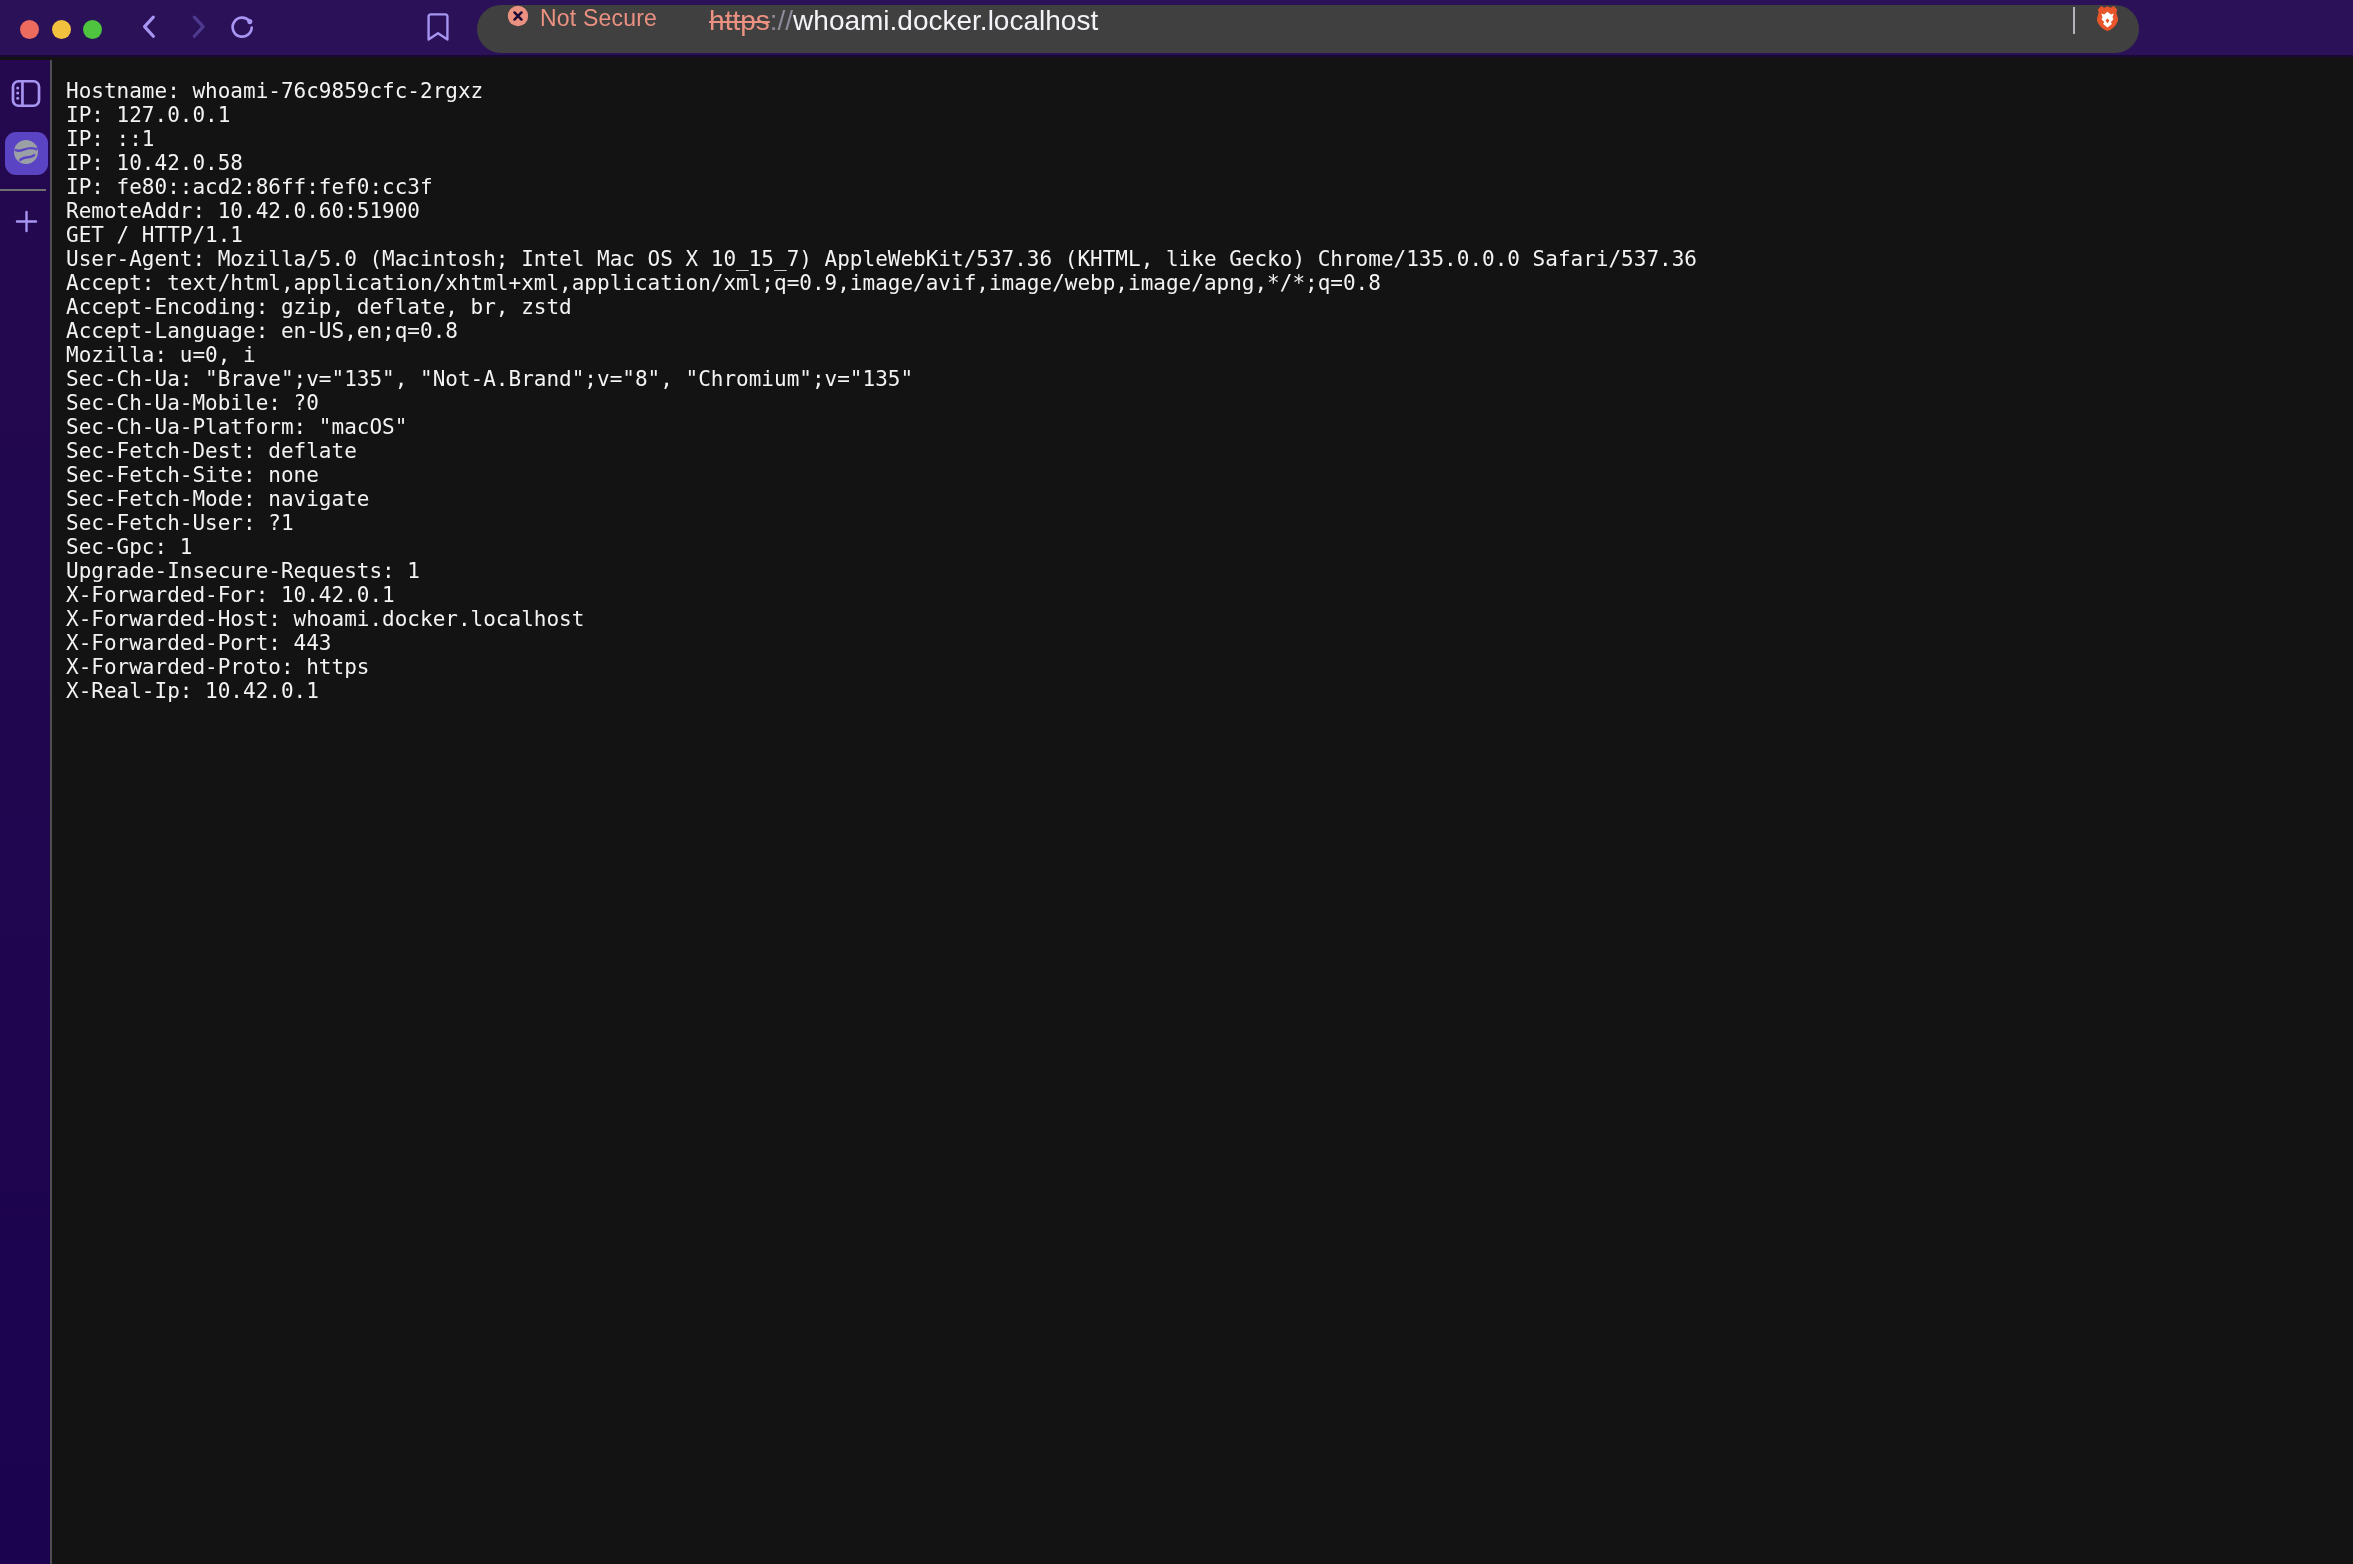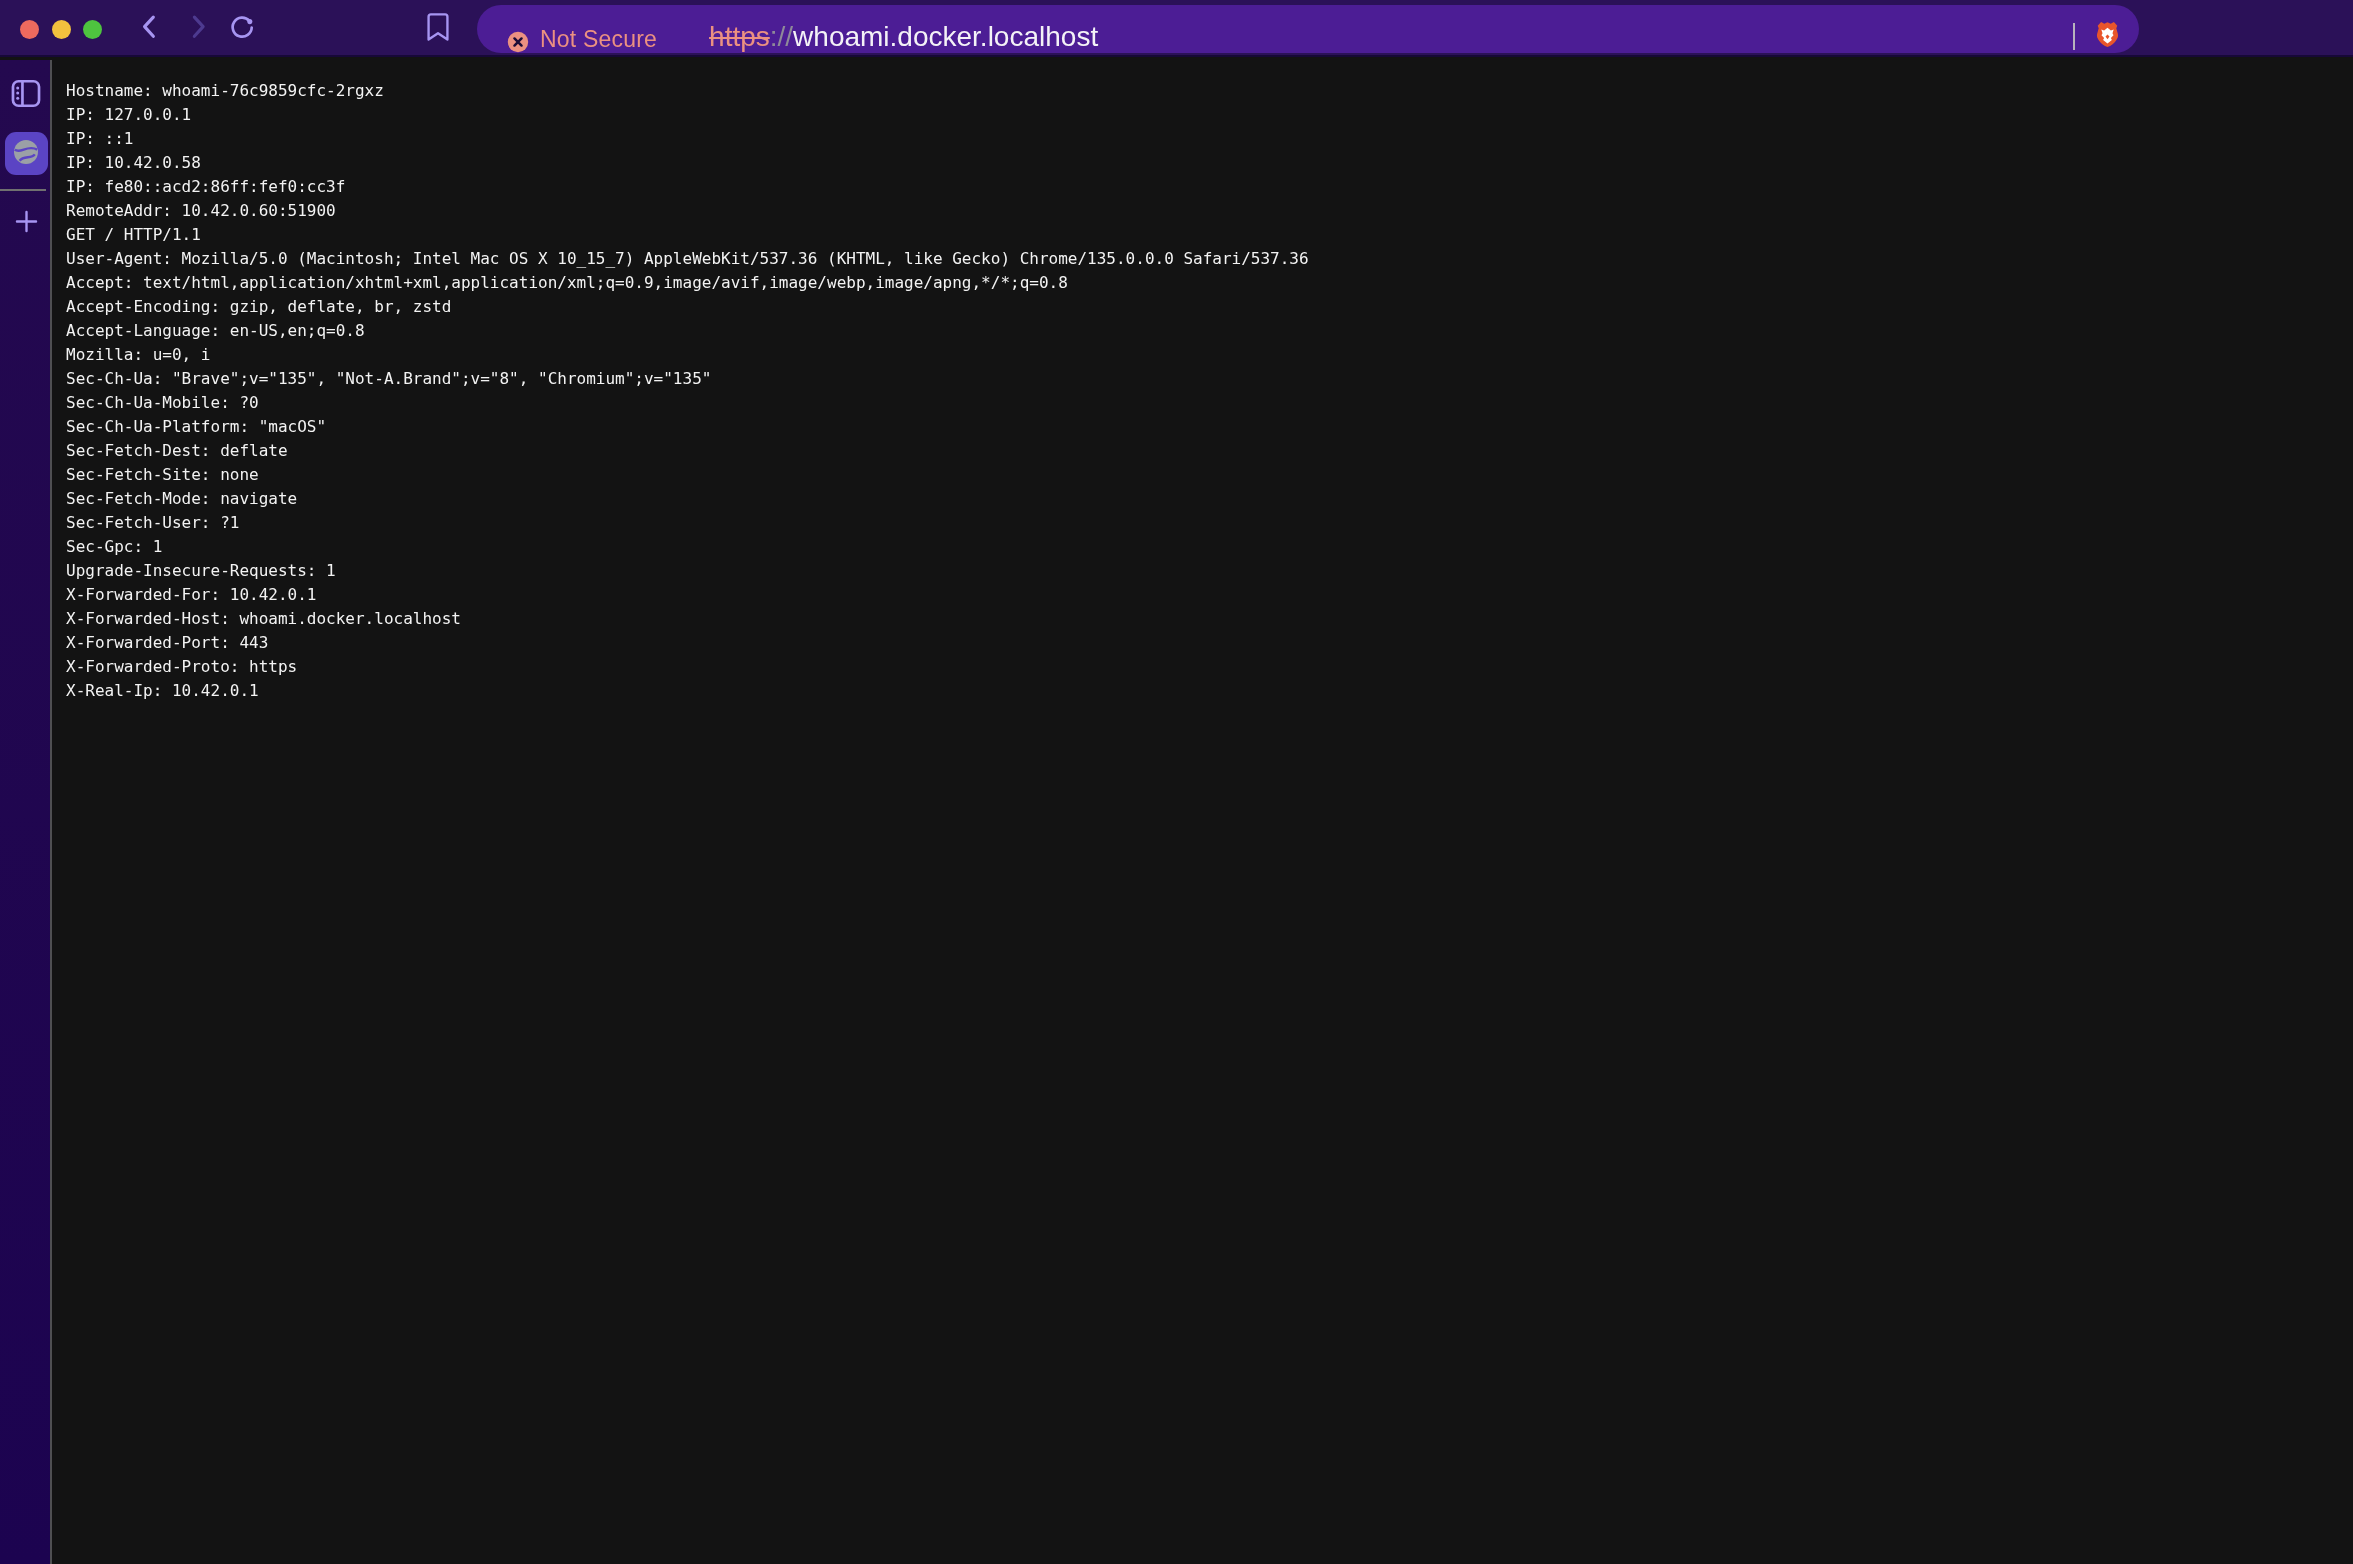--- a/index.html
+++ b/index.html
@@ -19,21 +19,21 @@
             align-items:center; justify-content:center; }
   .nav-back    { left:134px; }
   .nav-forward { left:183px; }
   .nav-reload  { left:227px; }
 
   .bookmark { position:absolute; left:426px; top:12.7px; width:24px; height:32px;
               display:flex; align-items:center; justify-content:center; }
 
   
   .addressbar { position:absolute; left:477px; top:4.8px; width:1662px; height:48px;
-                border-radius:24px; background:#4c1d95; display:flex; align-items:flex-end;
+                border-radius:24px; background:#404040; display:flex; align-items:flex-start;
                 padding:0 17.5px 0 30px; }
   .sec-icon { width:22px; height:22px; flex:0 0 auto; }
   .sec-label { color:#eb9181; font-size:23px; margin-left:11px; letter-spacing:0.2px; }
   .url { margin-left:52px; font-size:28px; white-space:pre; }
   .url .scheme { color:#eb9181; text-decoration:line-through;
                  text-decoration-thickness:2px; }
   .url .sep  { color:#8f8a99; }
   .url .host { color:#f4f2f7; }
 
   .bar-right { margin-left:auto; display:flex; align-items:center; }
@@ -49,21 +49,21 @@
                align-items:center; justify-content:center; }
   .sb-divider { position:absolute; left:0; top:129px; width:46px; height:1.6px;
                 background:#707070; }
   .sb-plus { position:absolute; left:9.5px; top:146px; width:33px; height:33px;
              display:flex; align-items:center; justify-content:center; }
 
   
   .content { position:absolute; top:60px; left:55px; width:2299px; height:1505px;
              background:#131313; overflow:hidden; }
   .terminal { padding:19px 0 0 11px; }
-  .line { font-family:"DejaVu Sans Mono", monospace; font-size:16px; line-height:24px;
+  .line { font-family:"DejaVu Sans Mono", monospace; font-size:21px; line-height:24px;
           color:#f3f3f3; white-space:pre; }
 </style>
 </head>
 <body>
 
 <div class="toolbar">
 
   <span class="traffic t-red"></span>
   <span class="traffic t-yellow"></span>
   <span class="traffic t-green"></span>

